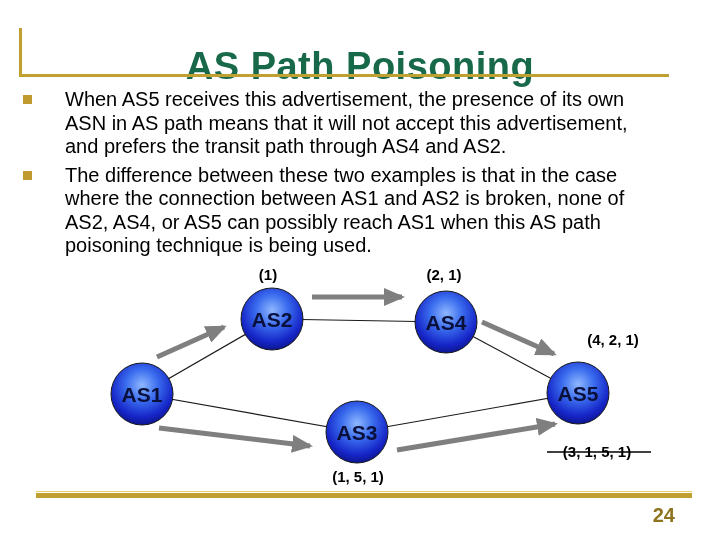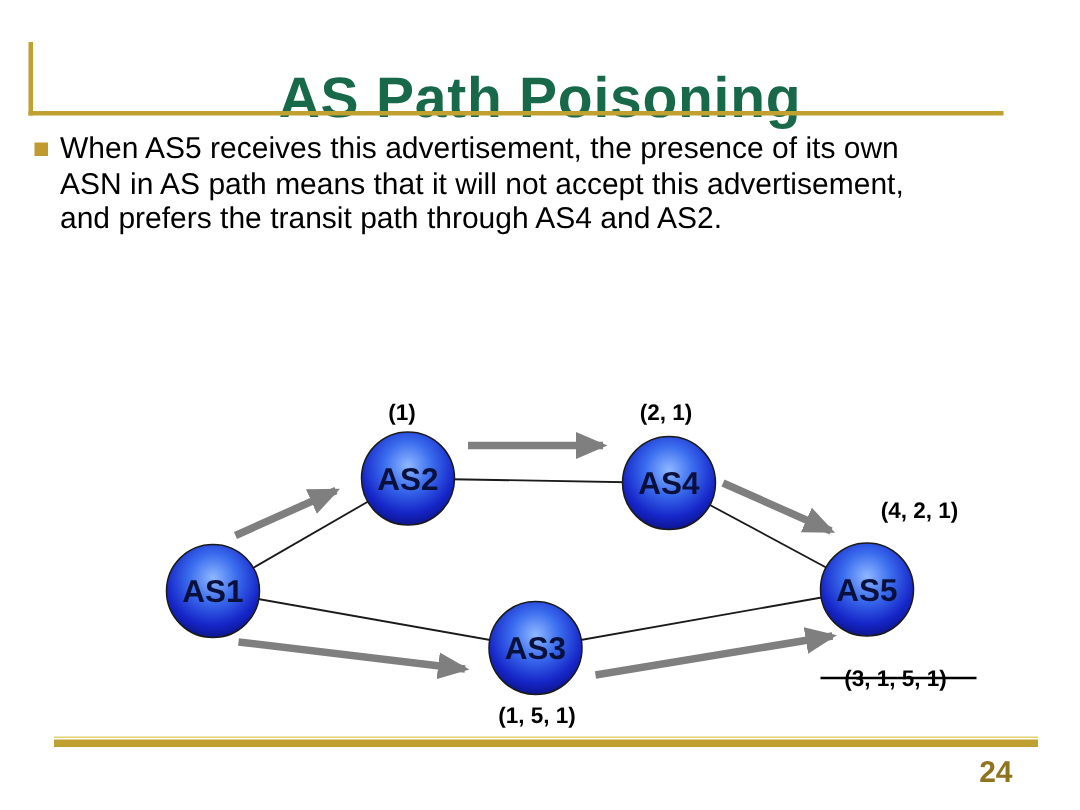--- a/index.html
+++ b/index.html
@@ -37,20 +37,21 @@
   }
   .bullet-list {
     position: absolute;
     left: 23px; top: 88px;
     width: 676px;
   }
   .bullet-item {
     display: flex;
     align-items: flex-start;
     margin-bottom: 5px;
+    gap: 25px;
   }
   .bullet-marker {
     flex: 0 0 9px;
     width: 9px; height: 9px;
     margin-top: 7px;
     margin-right: 8px;
     background: var(--bullet-gold, #C09A2E);
   }
   .bullet-text {
     font-size: 20px;
@@ -97,20 +98,27 @@
   <div class="title-rule-vert"></div>
   <h1 class="slide-title">AS Path Poisoning</h1>
   <div class="title-rule-horiz"></div>
 
   <div class="bullet-list">
       <div class="bullet-item">
         <span class="bullet-marker"></span>
         <span class="bullet-text">When AS5 receives this advertisement, the presence of its own
 ASN in AS path means that it will not accept this advertisement,
 and prefers the transit path through AS4 and AS2.</span>
+      </div>
+      <div class="bullet-item">
+        <span class="bullet-marker"></span>
+        <span class="bullet-text">The difference between these two examples is that in the case
+where the connection between AS1 and AS2 is broken, none of
+AS2, AS4, or AS5 can possibly reach AS1 when this AS path
+poisoning technique is being used.</span>
       </div>
     </div>
 
   <svg class="as-diagram" viewBox="0 0 720 540" xmlns="http://www.w3.org/2000/svg">
     <defs>
       <radialGradient id="sphereGrad" cx="50%" cy="36%" r="68%">
         <stop offset="0%" stop-color="#8FB8FF"></stop>
         <stop offset="38%" stop-color="#3A6CEE"></stop>
         <stop offset="75%" stop-color="#1626C8"></stop>
         <stop offset="100%" stop-color="#0A1080"></stop>

